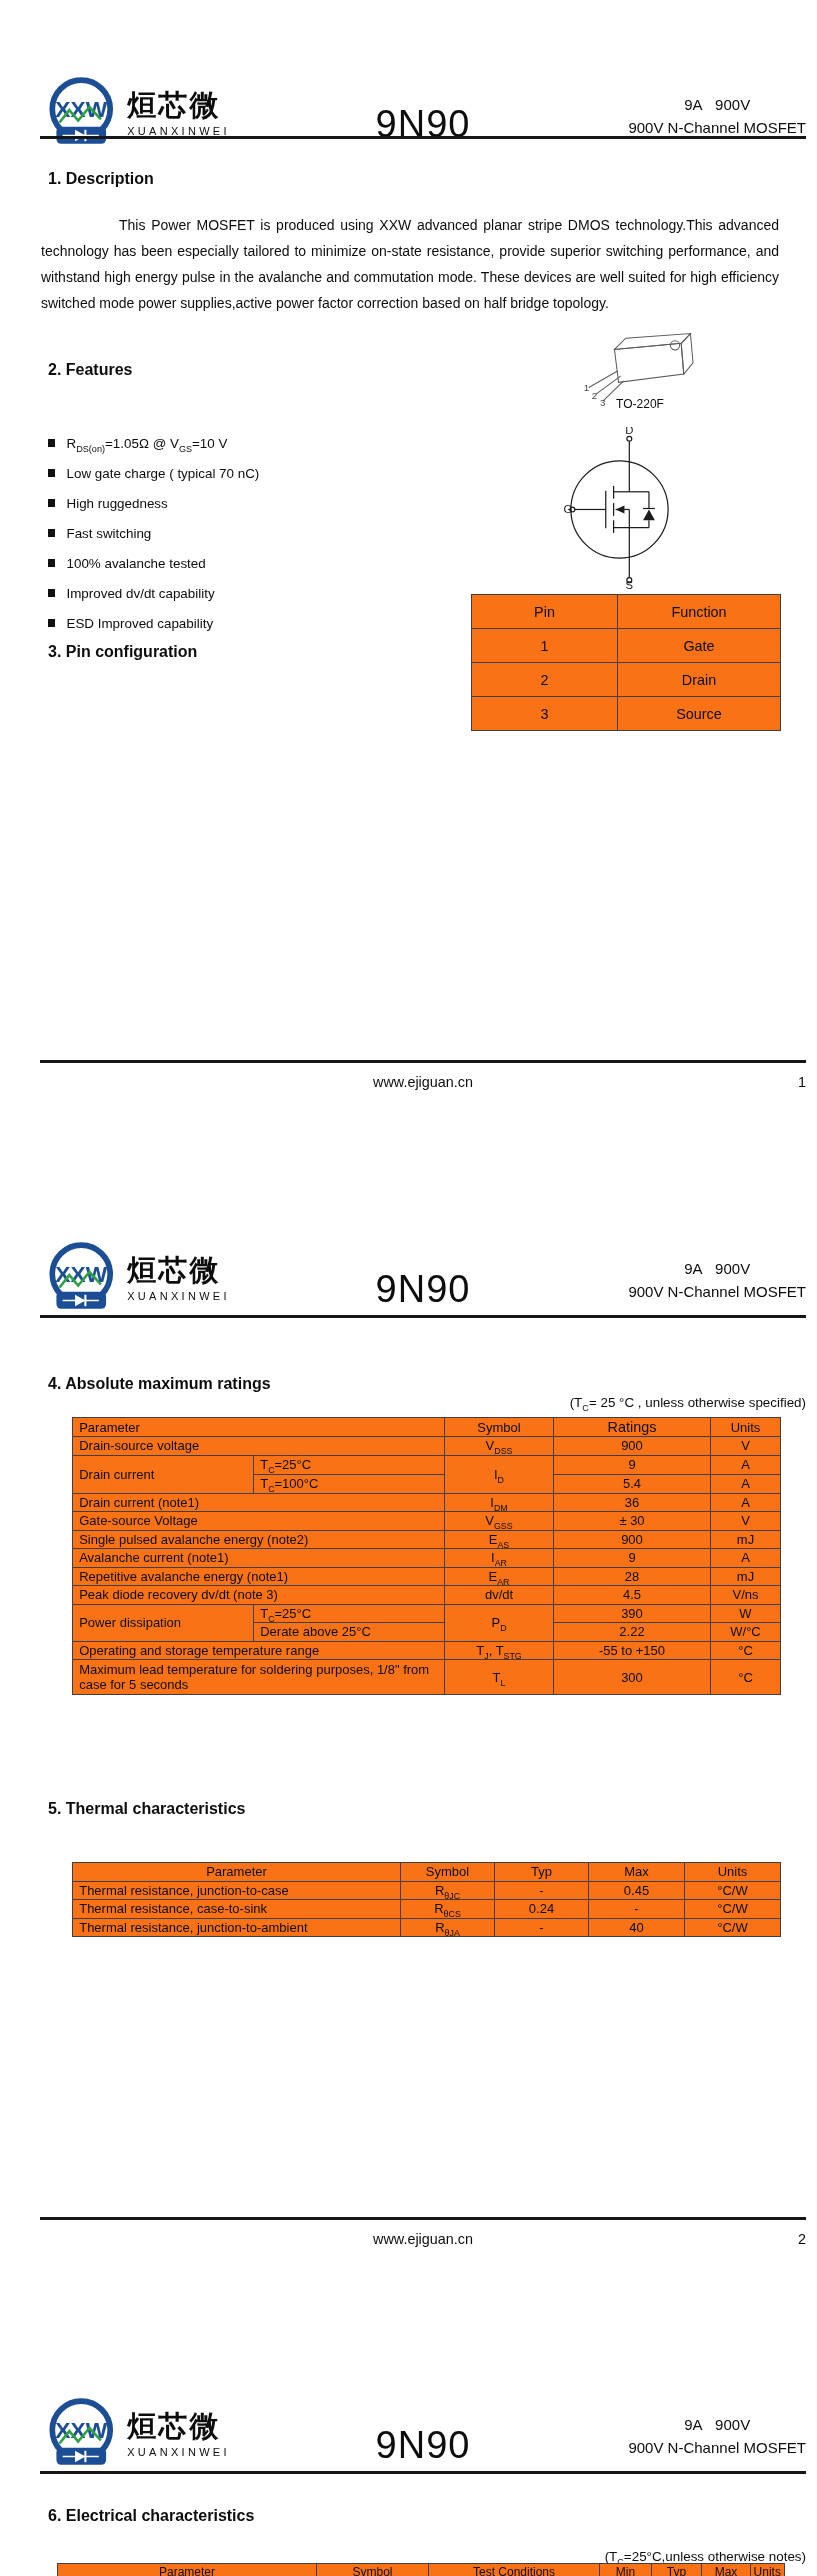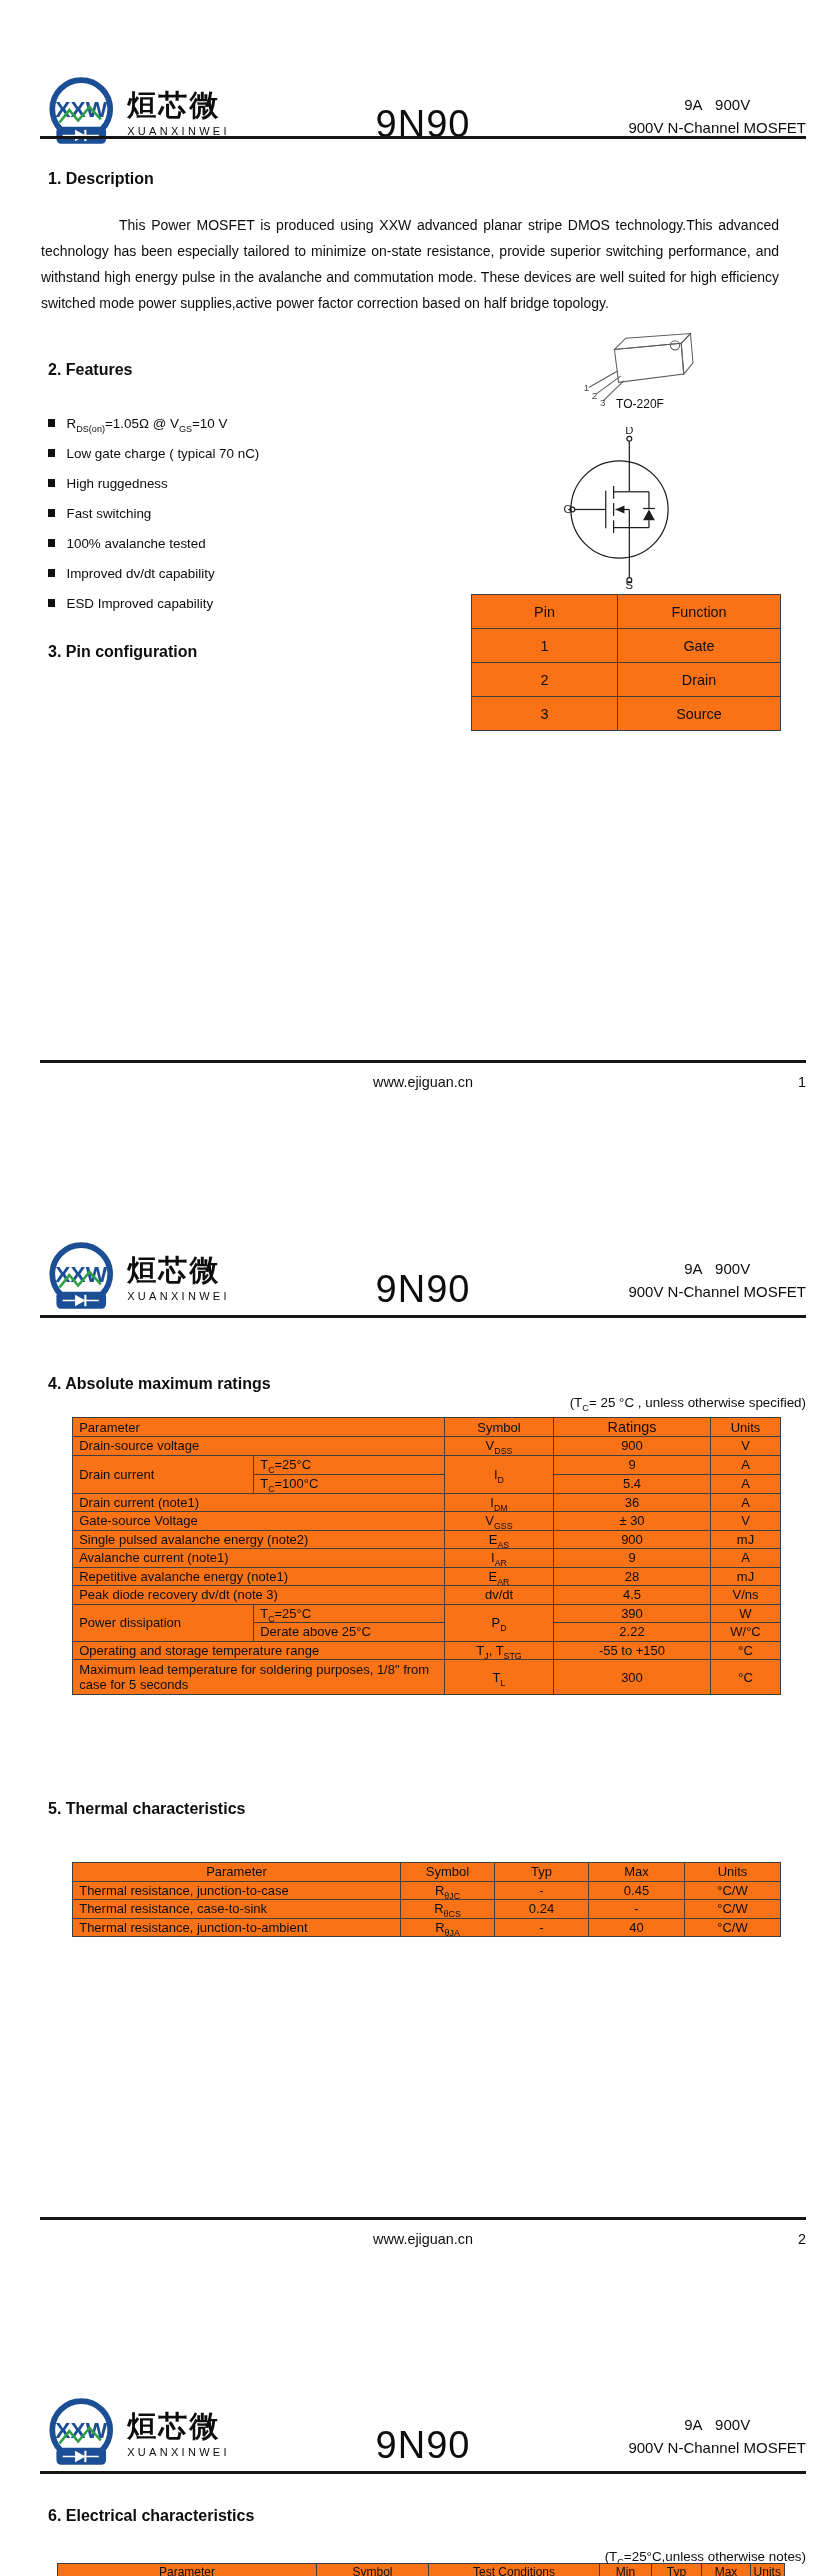--- a/index.html
+++ b/index.html
@@ -25,21 +25,21 @@
   
   .ft-rule{left:40px;right:40px;top:1060px;height:2.6px;background:#161616;}
   .ft-site{left:0;right:0;top:1074px;text-align:center;font-size:14.4px;}
   .ft-page{right:40px;top:1074px;font-size:14.4px;}
 
   .sec-h{font-size:16px;font-weight:700;white-space:nowrap;}
   .caption{right:40px;text-align:right;font-size:13.4px;white-space:nowrap;}
 
   
   .desc{left:41px;top:212px;width:738px;font-size:14px;line-height:26px;text-align:justify;text-indent:78px;}
-  .feat{left:48px;top:408px;}
+  .feat{left:48px;top:428px;}
   .feat-item{display:flex;align-items:center;height:30px;font-size:13.4px;gap:11.3px;}
   .bullet{width:7.2px;height:7.2px;background:#111;flex:none;}
   .pkg-label{left:578px;top:397px;width:124px;text-align:center;font-size:12px;}
 
   
   table{border-collapse:collapse;table-layout:fixed;background:#f97316;}
   td{border:1px solid #3f3f3f;text-align:center;vertical-align:middle;padding:1px 4.1px;overflow:hidden;}
   .pin-t{left:471px;top:594px;}
   .pin-t td{height:31px;font-size:14.4px;}
   .t-amr{left:72px;top:260px;font-size:13px;}

